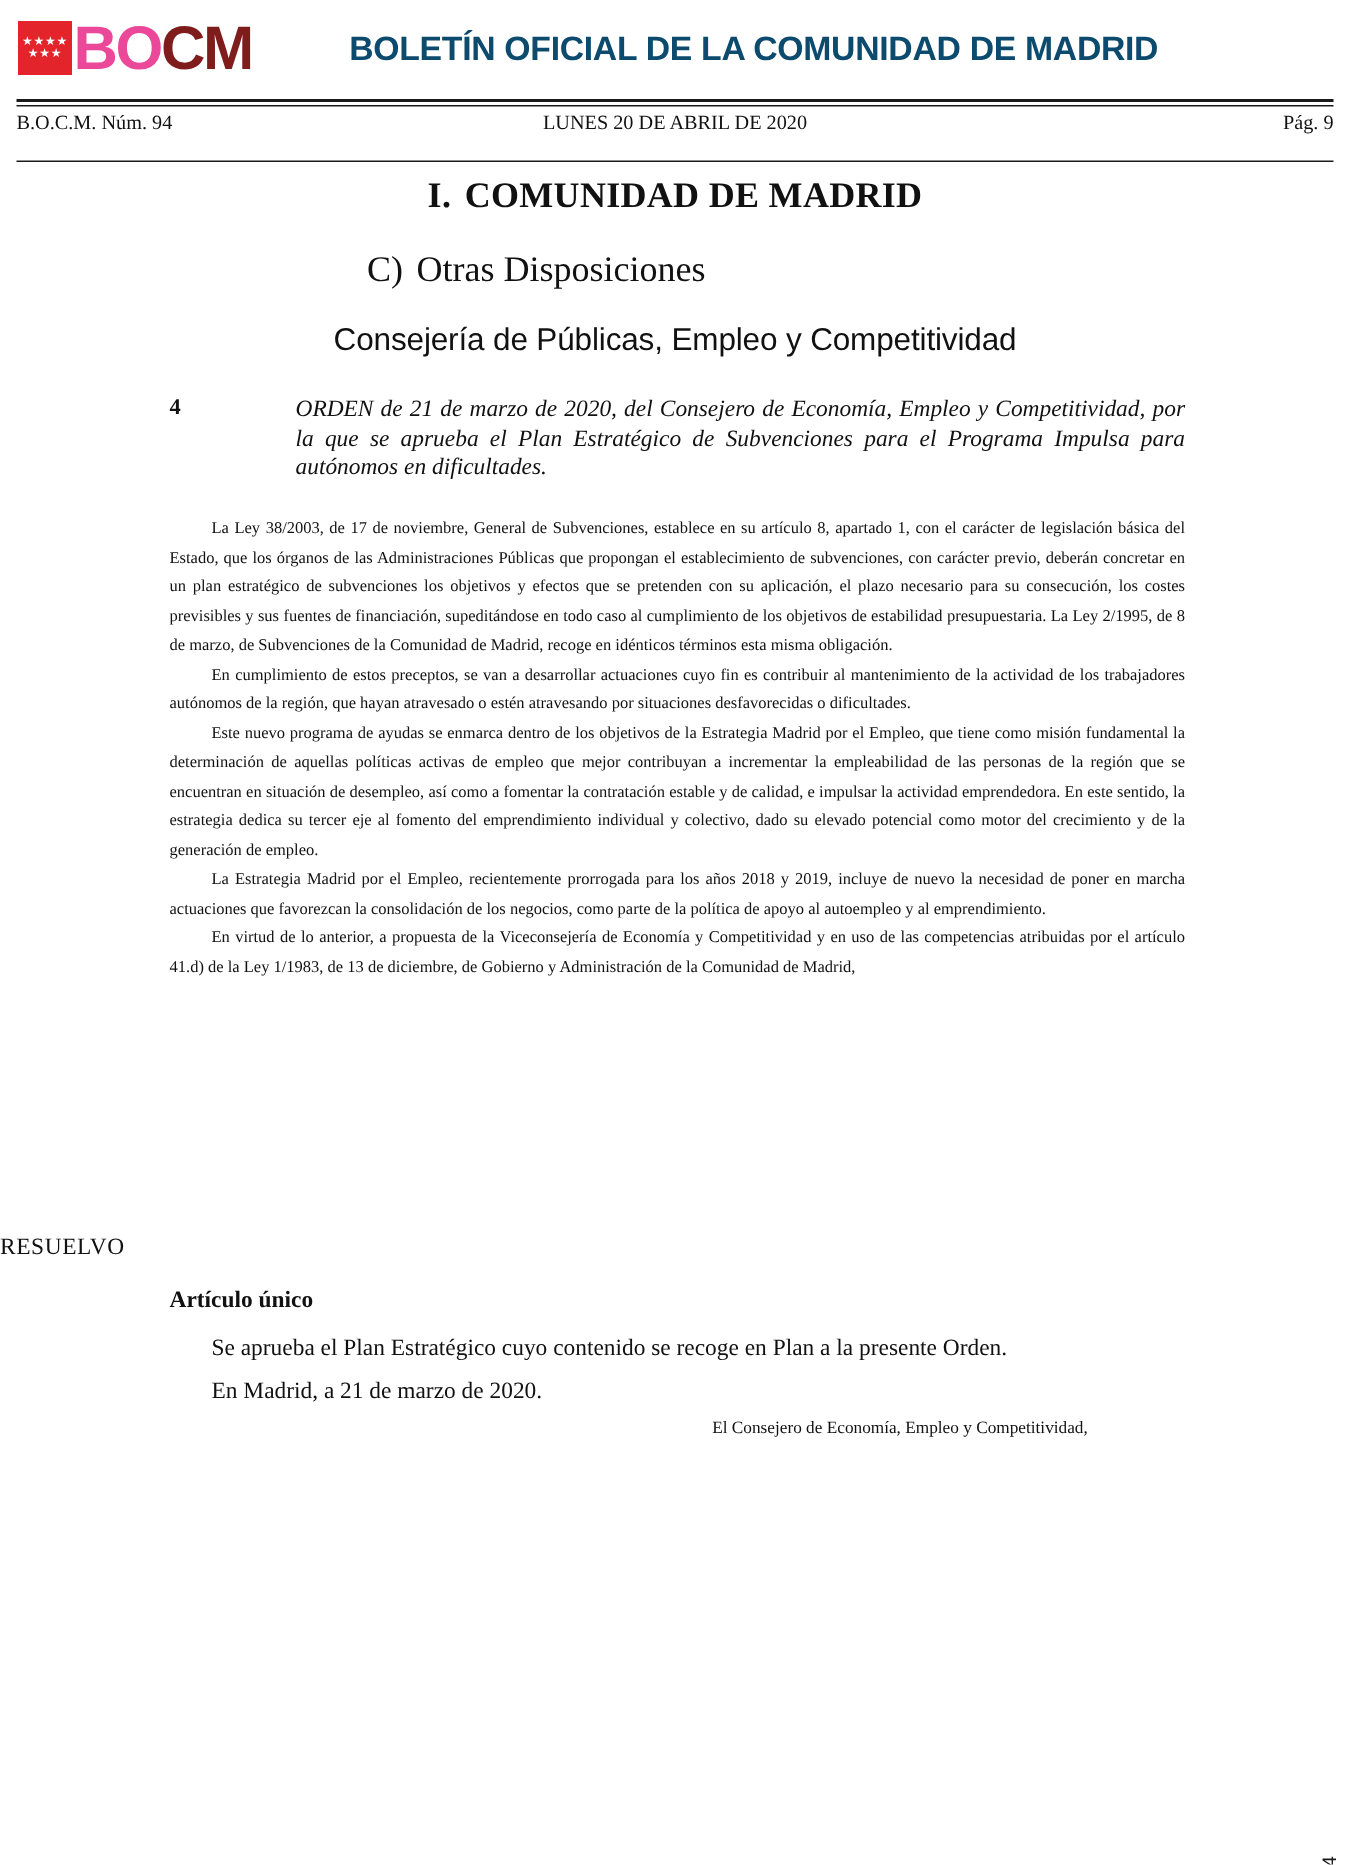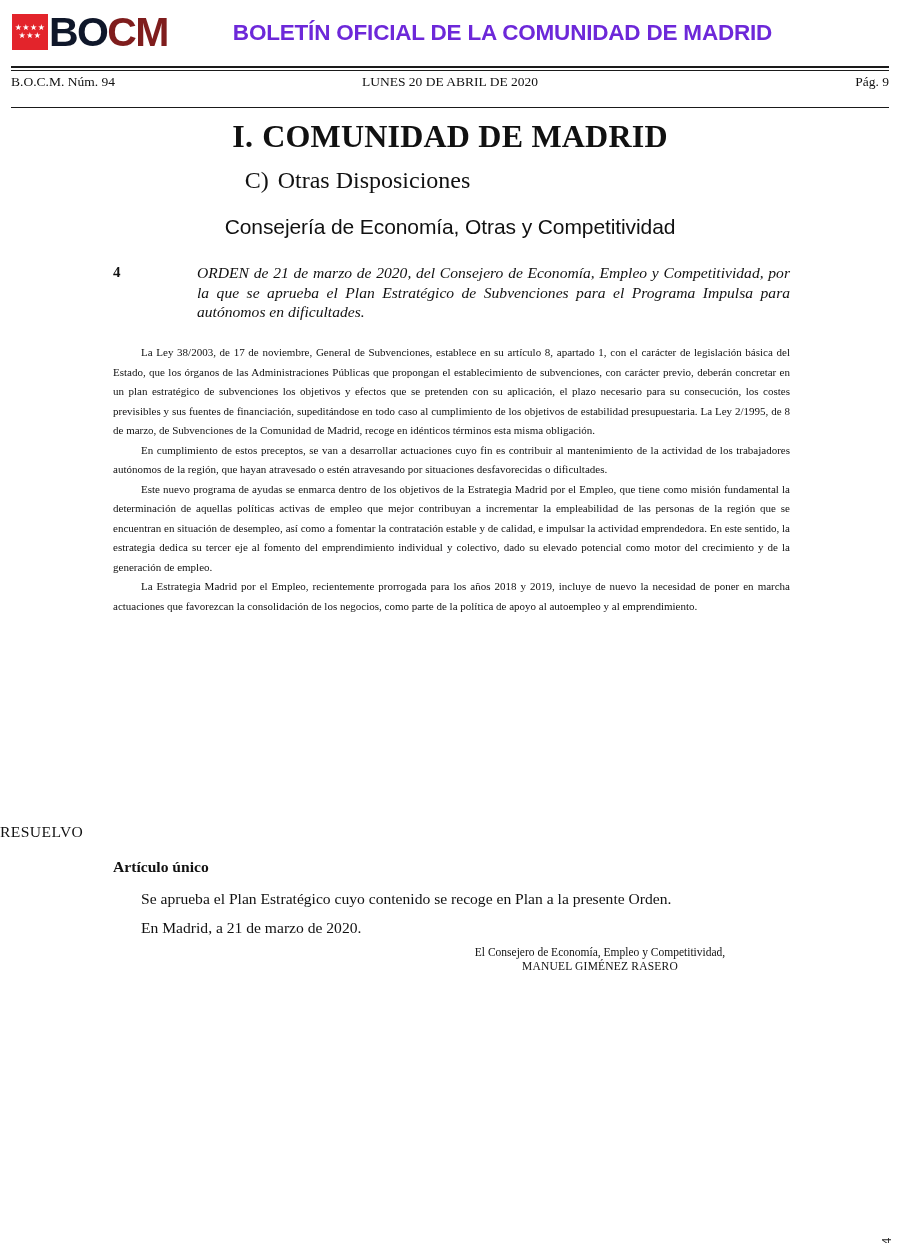--- a/index.html
+++ b/index.html
@@ -52,34 +52,34 @@
   #flag-mark .starrow.r2 { top: 18px; font-size: 8px; }
   #wordmark {
     font-family: "Liberation Sans", "DejaVu Sans", sans-serif;
     font-weight: bold;
     font-size: 41px;
     line-height: 36px;
     letter-spacing: -1.6px;
     margin-left: 1px;
     white-space: nowrap;
   }
-  #wordmark .bo { color: #0f172a; }
+  #wordmark .bo { color: #ec4899; }
   #wordmark .cm { color: #7f1d1d; }
 
   #masthead-title {
     position: absolute;
     left: 0;
     top: 20px;
     width: 900px;
     text-align: center;
     font-family: "Liberation Sans", "DejaVu Sans", sans-serif;
     font-weight: bold;
     font-size: 22.5px;
     letter-spacing: -0.2px;
-    color: #6d28d9;
+    color: #0c4a6e;
     padding-left: 105px;
     box-sizing: border-box;
   }
 
   
   #runhead {
     position: absolute;
     left: 11px;
     top: 66px;
     width: 878px;
@@ -102,21 +102,21 @@
   #runhead-left   { left: 0; }
   #runhead-center { left: 0; width: 878px; text-align: center; }
   #runhead-right  { right: 0; }
 
   
   #heading-1 {
     position: absolute;
     left: 0; top: 118px; width: 900px;
     text-align: center;
     font-weight: bold;
-    font-size: 32px;
+    font-size: 24px;
     letter-spacing: 0.2px;
   }
   #heading-1 .numeral { margin-right: 9px; }
   #heading-2 {
     position: absolute;
     left: 0; top: 167px; width: 715px;
     text-align: center;
     font-size: 24px;
   }
   #heading-2 .letter { margin-right: 9px; }
@@ -239,39 +239,39 @@
     <span id="runhead-center">LUNES 20 DE ABRIL DE 2020</span>
     <span id="runhead-right">Pág. 9</span>
   </div>
   <div class="rule-bottom"></div>
 </div>
 
 <div id="heading-1"><span class="numeral">I.</span><span>COMUNIDAD DE MADRID</span></div>
 
 <div id="heading-2"><span class="letter">C)</span><span>Otras Disposiciones</span></div>
 
-<div id="heading-3">Consejería de Economía, Otras y Competitividad</div>
+<div id="heading-3">Consejería de Públicas, Empleo y Competitividad</div>
 
 <div id="order-block">
   <span id="order-number">4</span>
   <div id="order-summary">ORDEN de 21 de marzo de 2020, del Consejero de Economía, Empleo y Competitividad, por la que se aprueba el Plan Estratégico de Subvenciones para el Programa Impulsa para autónomos en dificultades.</div>
 </div>
 
 <div id="body-text">
   <p>La Ley 38/2003, de 17 de noviembre, General de Subvenciones, establece en su artículo 8, apartado 1, con el carácter de legislación básica del Estado, que los órganos de las Administraciones Públicas que propongan el establecimiento de subvenciones, con carácter previo, deberán concretar en un plan estratégico de subvenciones los objetivos y efectos que se pretenden con su aplicación, el plazo necesario para su consecución, los costes previsibles y sus fuentes de financiación, supeditándose en todo caso al cumplimiento de los objetivos de estabilidad presupuestaria. La Ley 2/1995, de 8 de marzo, de Subvenciones de la Comunidad de Madrid, recoge en idénticos términos esta misma obligación.</p>
   <p>En cumplimiento de estos preceptos, se van a desarrollar actuaciones cuyo fin es contribuir al mantenimiento de la actividad de los trabajadores autónomos de la región, que hayan atravesado o estén atravesando por situaciones desfavorecidas o dificultades.</p>
   <p>Este nuevo programa de ayudas se enmarca dentro de los objetivos de la Estrategia Madrid por el Empleo, que tiene como misión fundamental la determinación de aquellas políticas activas de empleo que mejor contribuyan a incrementar la empleabilidad de las personas de la región que se encuentran en situación de desempleo, así como a fomentar la contratación estable y de calidad, e impulsar la actividad emprendedora. En este sentido, la estrategia dedica su tercer eje al fomento del emprendimiento individual y colectivo, dado su elevado potencial como motor del crecimiento y de la generación de empleo.</p>
   <p>La Estrategia Madrid por el Empleo, recientemente prorrogada para los años 2018 y 2019, incluye de nuevo la necesidad de poner en marcha actuaciones que favorezcan la consolidación de los negocios, como parte de la política de apoyo al autoempleo y al emprendimiento.</p>
+  <p>En virtud de lo anterior, a propuesta de la Viceconsejería de Economía y Competitividad y en uso de las competencias atribuidas por el artículo 41.d) de la Ley 1/1983, de 13 de diciembre, de Gobierno y Administración de la Comunidad de Madrid,</p>
 </div>
 
 <div id="resuelvo">RESUELVO</div>
 <div id="article-heading">Artículo único</div>
 <div id="article-body">
   <p>Se aprueba el Plan Estratégico cuyo contenido se recoge en Plan a la presente Orden.</p>
   <p>En Madrid, a 21 de marzo de 2020.</p>
 </div>
 
 <div id="signature">
   <div class="sig-role">El Consejero de Economía, Empleo y Competitividad,</div>
-  <div class="sig-name">MANUEL GIMÉNEZ RASERO</div>
 </div>
 
 <div id="side-code">BOCM-20200420-4</div>
 
 </body></html>

